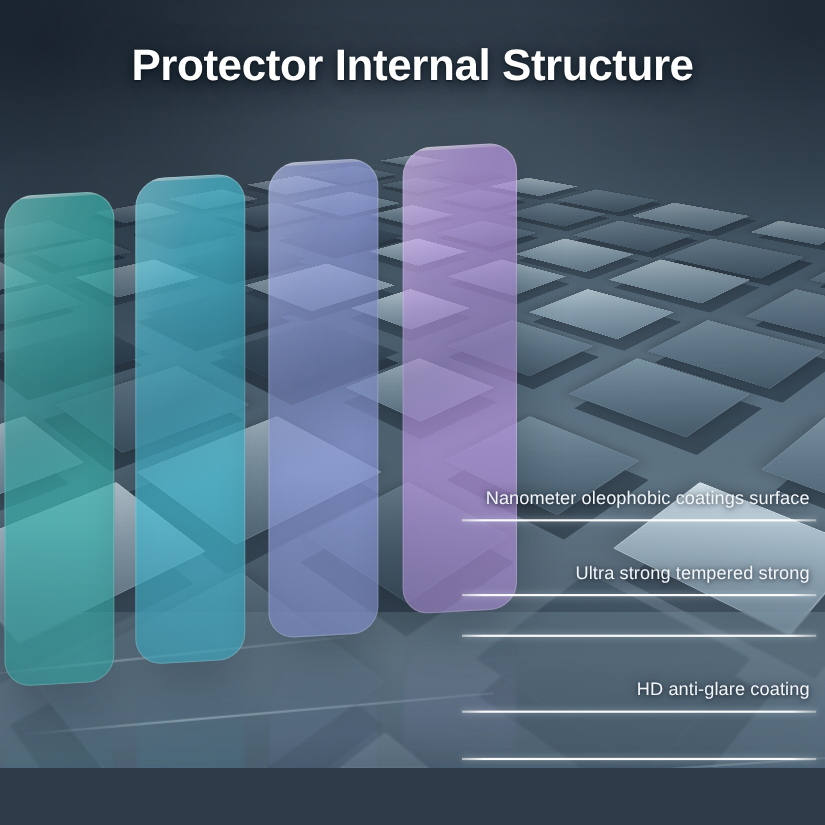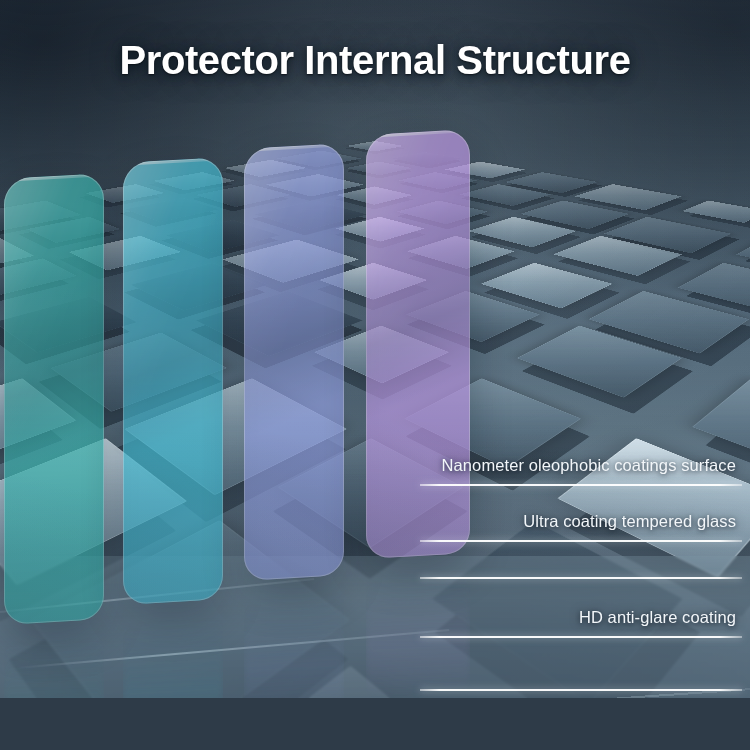--- a/index.html
+++ b/index.html
@@ -300,32 +300,32 @@
         <span class="edge"></span>
       </div>
       <div class="panel" style="left: 366px; top: 132px; width: 104px; height: 424px; background: rgb(178, 145, 218); opacity: 0.74;">
         <span class="shade"></span>
         <span class="sheen"></span>
         <span class="edge"></span>
       </div>
     </div>
 
   <div class="callouts" id="callouts">
-      <div class="callout" style="top: 16px;">
+      <div class="callout" style="top: 4px;">
         <span class="ctext">Nanometer oleophobic coatings surface</span>
         <span class="crule"></span>
       </div>
       <div class="callout" style="top: 72px;">
-        <span class="ctext">Ultra coating tempered glass</span>
+        <span class="ctext">Ultra strong tempered strong</span>
         <span class="crule"></span>
       </div>
       <div class="callout" style="top: 128px;">
         <span class="crule"></span>
       </div>
-      <div class="callout" style="top: 168px;">
+      <div class="callout" style="top: 178px;">
         <span class="ctext">HD anti-glare coating</span>
         <span class="crule"></span>
       </div>
       <div class="callout" style="top: 240px;">
         <span class="crule"></span>
       </div>
     </div>
 
 </div>
 

